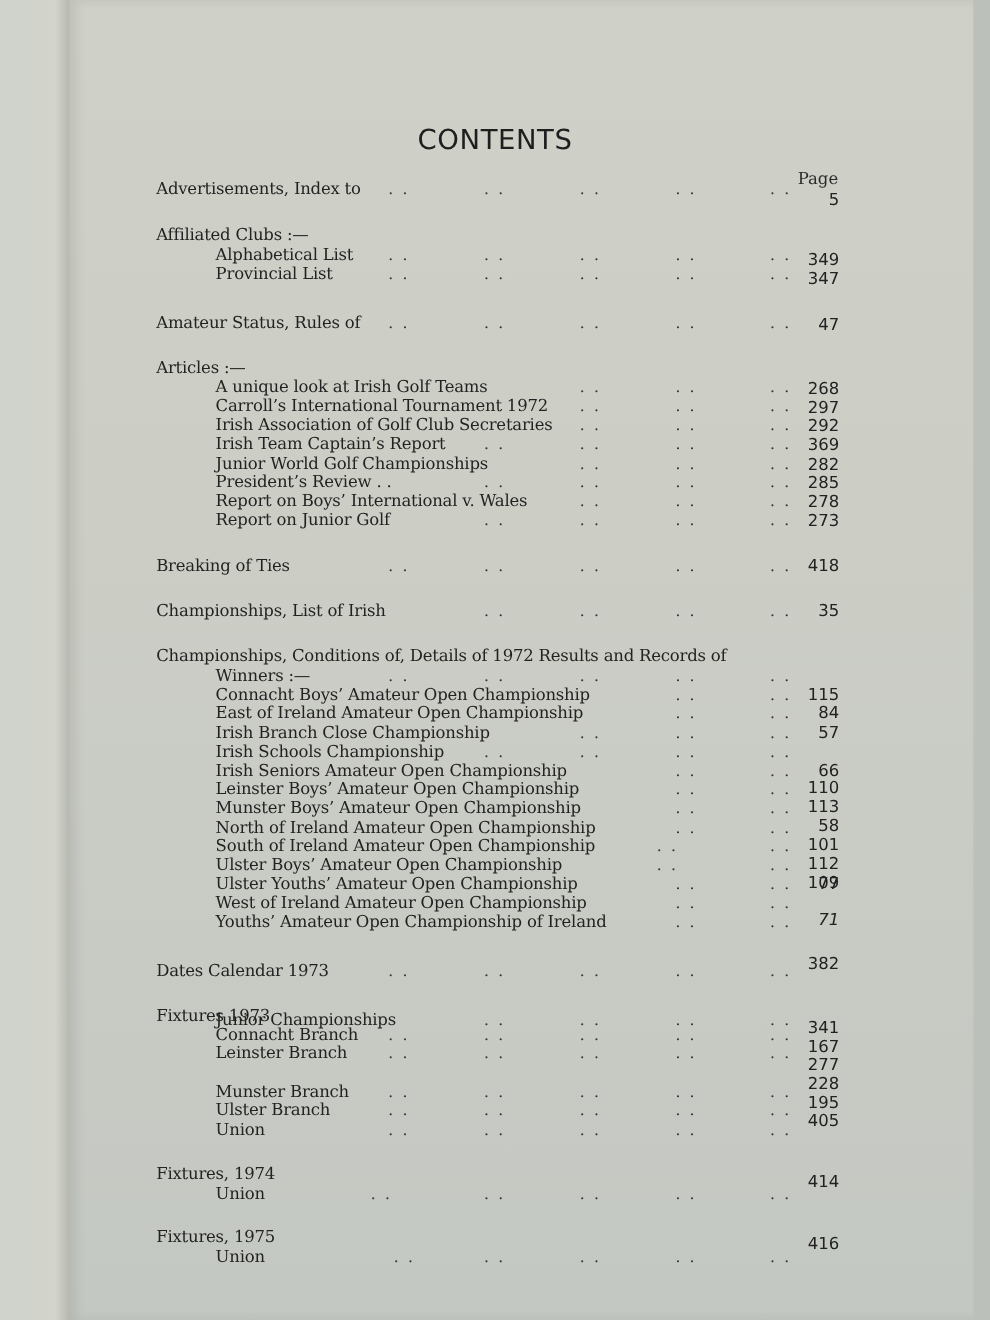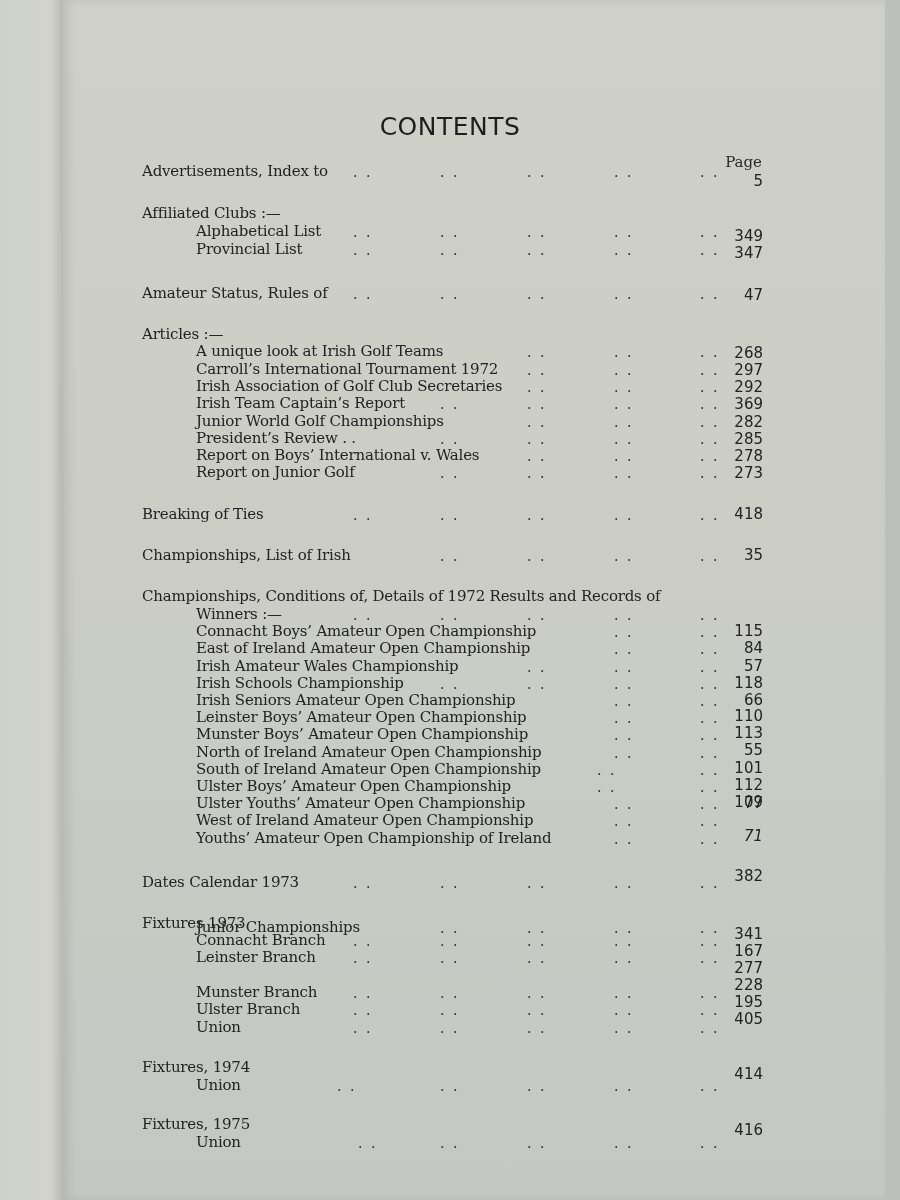--- a/index.html
+++ b/index.html
@@ -113,43 +113,40 @@
     <div class="row" style="top: 587px;"><span class="label" style="left: 142px;">Championships, Conditions of, Details of 1972 Results and Records of</span><span class="dots"></span></div>
     <div class="row" style="top: 605px;"><span class="label" style="left: 196px;">Winners :—</span><span class="dots"><span style="left: 353px; top: 1px;">. .</span><span style="left: 440px; top: 1px;">. .</span><span style="left: 527px; top: 1px;">. .</span><span style="left: 614px; top: 1px;">. .</span><span style="left: 700px; top: 1px;">. .</span></span></div>
     <div class="row" style="top: 622px;"><span class="label" style="left: 196px;">Connacht Boys’ Amateur Open Championship</span><span class="dots"><span style="left: 614px; top: 1px;">. .</span><span style="left: 700px; top: 1px;">. .</span></span></div>
     <div class="row" style="top: 622px;">
       <span class="pg">115</span>
     </div>
     <div class="row" style="top: 639px;"><span class="label" style="left: 196px;">East of Ireland Amateur Open Championship</span><span class="dots"><span style="left: 614px; top: 1px;">. .</span><span style="left: 700px; top: 1px;">. .</span></span></div>
     <div class="row" style="top: 639px;">
       <span class="pg">84</span>
     </div>
-    <div class="row" style="top: 657px;"><span class="label" style="left: 196px;">Irish Amateur Wales Championship</span><span class="dots"><span style="left: 527px; top: 1px;">. .</span><span style="left: 614px; top: 1px;">. .</span><span style="left: 700px; top: 1px;">. .</span></span></div>
+    <div class="row" style="top: 657px;"><span class="label" style="left: 196px;">Irish Branch Close Championship</span><span class="dots"><span style="left: 527px; top: 1px;">. .</span><span style="left: 614px; top: 1px;">. .</span><span style="left: 700px; top: 1px;">. .</span></span></div>
     <div class="row" style="top: 657px;">
       <span class="pg">57</span>
     </div>
     <div class="row" style="top: 674px;"><span class="label" style="left: 196px;">Irish Schools Championship</span><span class="dots"><span style="left: 440px; top: 1px;">. .</span><span style="left: 527px; top: 1px;">. .</span><span style="left: 614px; top: 1px;">. .</span><span style="left: 700px; top: 1px;">. .</span></span></div>
-    <div class="row" style="top: 674px;">
-      <span class="pg">118</span>
-    </div>
     <div class="row" style="top: 691px;"><span class="label" style="left: 196px;">Irish Seniors Amateur Open Championship</span><span class="dots"><span style="left: 614px; top: 1px;">. .</span><span style="left: 700px; top: 1px;">. .</span></span></div>
     <div class="row" style="top: 691px;">
       <span class="pg">66</span>
     </div>
     <div class="row" style="top: 708px;"><span class="label" style="left: 196px;">Leinster Boys’ Amateur Open Championship</span><span class="dots"><span style="left: 614px; top: 1px;">. .</span><span style="left: 700px; top: 1px;">. .</span></span></div>
     <div class="row" style="top: 707px;">
       <span class="pg">110</span>
     </div>
     <div class="row" style="top: 725px;"><span class="label" style="left: 196px;">Munster Boys’ Amateur Open Championship</span><span class="dots"><span style="left: 614px; top: 1px;">. .</span><span style="left: 700px; top: 1px;">. .</span></span></div>
     <div class="row" style="top: 724px;">
       <span class="pg">113</span>
     </div>
     <div class="row" style="top: 743px;"><span class="label" style="left: 196px;">North of Ireland Amateur Open Championship</span><span class="dots"><span style="left: 614px; top: 1px;">. .</span><span style="left: 700px; top: 1px;">. .</span></span></div>
     <div class="row" style="top: 741px;">
-      <span class="pg">55</span>
+      <span class="pg">58</span>
     </div>
     <div class="row" style="top: 760px;"><span class="label" style="left: 196px;">South of Ireland Amateur Open Championship</span><span class="dots"><span style="left: 597px; top: 1px;">. .</span><span style="left: 700px; top: 1px;">. .</span></span></div>
     <div class="row" style="top: 759px;">
       <span class="pg">101</span>
     </div>
     <div class="row" style="top: 777px;"><span class="label" style="left: 196px;">Ulster Boys’ Amateur Open Championship</span><span class="dots"><span style="left: 597px; top: 1px;">. .</span><span style="left: 700px; top: 1px;">. .</span></span></div>
     <div class="row" style="top: 776px;">
       <span class="pg">112</span>
     </div>
     <div class="row" style="top: 794px;"><span class="label" style="left: 196px;">Ulster Youths’ Amateur Open Championship</span><span class="dots"><span style="left: 614px; top: 1px;">. .</span><span style="left: 700px; top: 1px;">. .</span></span></div>

